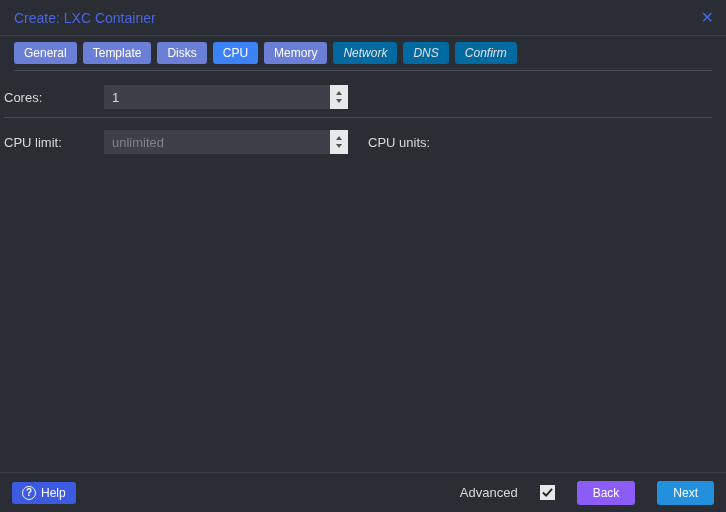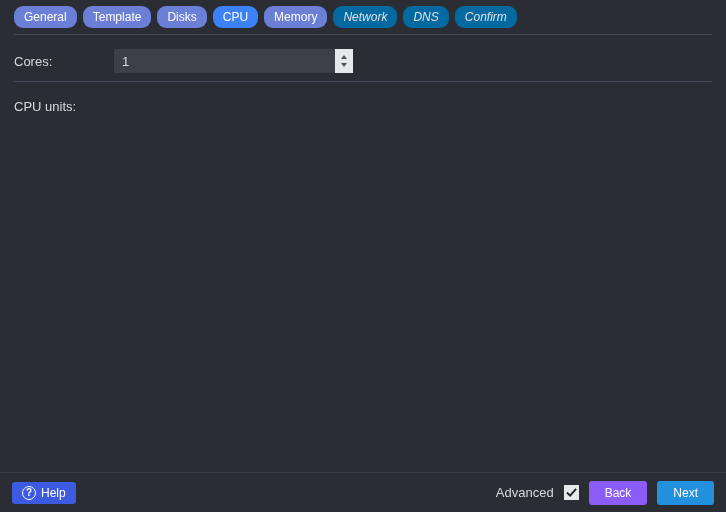--- a/index.html
+++ b/index.html
@@ -23,38 +23,38 @@
   .titlebar .close { color: #4a66e0; font-size: 16px; cursor: pointer; }
   .tabstrip {
     height: 34px;
     display: flex; align-items: center; gap: 6px;
     padding: 0 14px;
   }
   .tab {
     background: #6b7fd6;
     color: #fff;
     padding: 4px 10px;
-    border-radius: 9px;
+    border-radius: 3px;
     font-size: 12px;
     cursor: pointer;
   }
   .tab.active { background: #3b82f6; }
   .tab.disabled { background: #0369a1; color: #e0e1e4; cursor: default; font-style: italic; }
   .divider { border-top: 1px solid #464a58; margin: 0 14px 2px 14px; }
   .content {
     flex: 1;
-    padding: 10px 14px 0 14px;
+    padding: 10px 14px 0 4px;
   }
   .row {
     display: flex; align-items: center;
     height: 28px;
     margin-bottom: 6px;
   }
   .field { display: flex; align-items: center; flex: 1; }
-  .field + .field { margin-left: 20px; flex-direction: column; }
+  .field + .field { margin-left: 20px; }
   .label { width: 100px; color: #d8d9db; font-size: 13px; }
   .spin {
     flex: 1; height: 24px;
     background: #3d4048;
     display: flex; align-items: center; position: relative;
   }
   .spin input {
     flex: 1; height: 100%; background: transparent; border: none; outline: none;
     color: #d8d9db; font-size: 13px; padding: 0 8px;
   }
@@ -81,38 +81,42 @@
   .help-btn {
     background: #3c5be0; color: #fff;
     border-radius: 3px; padding: 4px 10px;
     display: flex; align-items: center; gap: 5px;
     cursor: pointer; font-size: 12px;
   }
   .help-btn .qmark {
     width: 14px; height: 14px; border: 1.5px solid #fff; border-radius: 50%;
     display: flex; align-items: center; justify-content: center; font-size: 10px; font-weight: bold;
   }
-  .foot-right { display: flex; align-items: center; gap: 10px; }
+  .foot-right { display: flex; align-items: center; gap: 22px; }
   .adv-label { color: #d8d9db; font-size: 13px; }
   .check {
     width: 15px; height: 15px; background: #e7e8ea; display: flex; align-items: center; justify-content: center;
     cursor: pointer;
   }
   .check svg { width: 11px; height: 11px; }
   .btn {
     background: #8b5cf6; color: #fff; border-radius: 3px;
     padding: 5px 16px; font-size: 12px; cursor: pointer;
   }
   .btn.next { background: #2290dd; padding-left: 16px; }
 </style>
 </head>
 <body>
 
 <div class="dialog">
 
+  <div class="titlebar">
+    <div class="title">Create: LXC Container</div>
+    <div class="close">✕</div>
+  </div>
 
   <div class="tabstrip">
     <div class="tab">General</div>
     <div class="tab">Template</div>
     <div class="tab">Disks</div>
     <div class="tab active">CPU</div>
     <div class="tab">Memory</div>
     <div class="tab disabled">Network</div>
     <div class="tab disabled">DNS</div>
     <div class="tab disabled">Confirm</div>
@@ -133,20 +137,30 @@
           </div>
         </div>
       </div>
       <div class="field"></div>
     </div>
 
     <div class="sep"></div>
 
     <div class="row two-col">
       <div class="field">
+        <div class="label">CPU limit:</div>
+        <div class="spin">
+          <input type="text" placeholder="unlimited" style="">
+          <div class="spinbtns">
+            <div class="up"></div>
+            <div class="down"></div>
+          </div>
+        </div>
+      </div>
+      <div class="field">
         <div class="label">CPU units:</div>
       </div>
     </div>
 
   </div>
 
   <div class="footer">
     <div class="help-btn">
       <span class="qmark">?</span>
       <span>Help</span>

